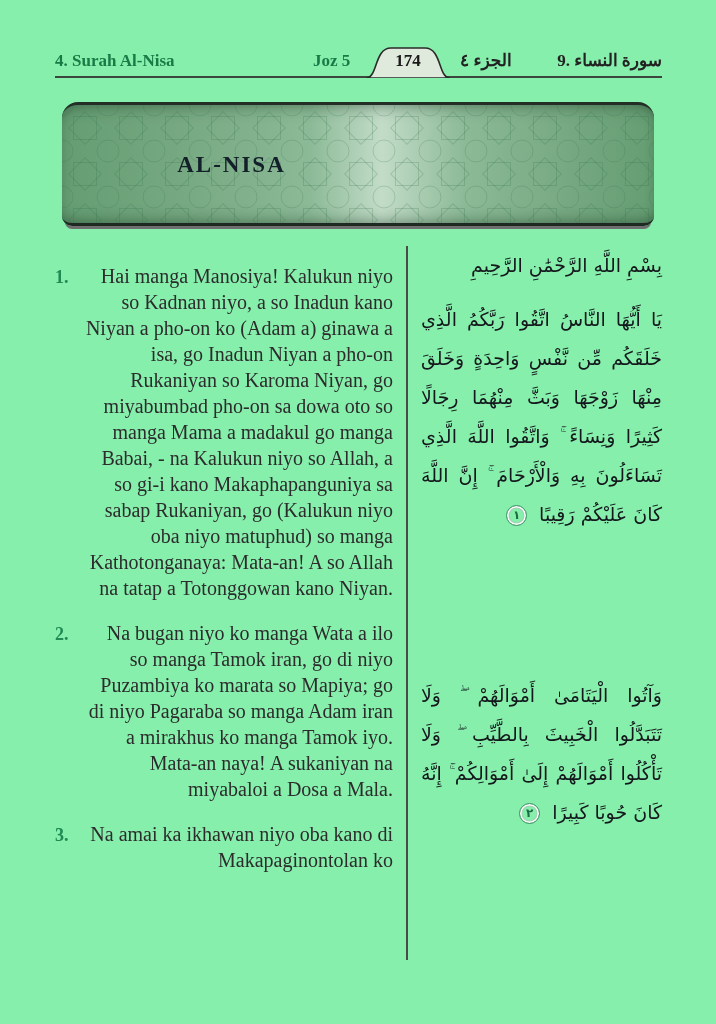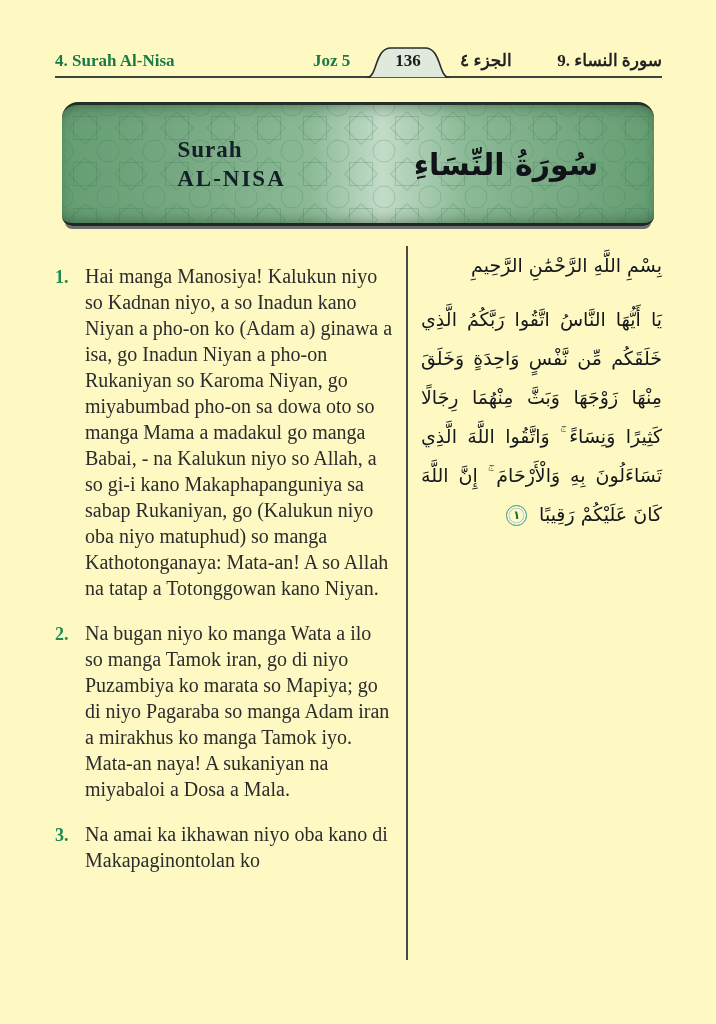--- a/index.html
+++ b/index.html
@@ -1,20 +1,20 @@
 <!DOCTYPE html>
 <html><head>
 <meta charset="utf-8">
 <style>
   * { margin: 0; padding: 0; box-sizing: border-box; }
   html, body { background: #ffffff; }
   .page {
     position: relative;
     width: 716px; height: 1024px;
-    background: #fef9c3;
+    background: #86efac;
     font-family: "Liberation Serif", "DejaVu Serif", serif;
     color: #2f2f2f;
     overflow: hidden;
   }
 
   
   .header {
     position: absolute; left: 55px; top: 48px;
     width: 607px; height: 30px;
     border-bottom: 2px solid #3d453f;
@@ -80,21 +80,21 @@
   .bismillah-tr {
     text-align: center; font-style: italic;
     font-size: 20px; line-height: 26px; color: #2c2c2c;
     padding: 4px 6px 0 6px;
   }
   .verse { display: flex; margin-top: 19px; }
   .verse-num {
     flex: 0 0 30px; color: #1f8a53; font-weight: bold;
     font-size: 18px; line-height: 26px; padding-top: 1px;
   }
-  .verse-text { flex: 1; font-size: 20px; line-height: 26px; color: #2c2c2c; }
+  .verse-text { flex: 1; font-size: 20px; line-height: 26px; color: #2c2c2c; text-align: right; }
 
   
   .ar { direction: rtl; font-family: "DejaVu Sans", sans-serif; color: #14181c; }
   .bismillah-ar { font-size: 19px; padding-top: 10px; }
   .ayah { font-size: 19px; line-height: 39px; text-align: justify; text-align-last: right; }
   .ayah-1 { margin-top: 24px; }
   .ayah-2 { margin-top: 142px; }
   .ayah-3 { margin-top: 64px; }
   .vmark {
     display: inline-flex; align-items: center; justify-content: center;
@@ -110,21 +110,21 @@
 
 <div class="page">
 
   <div class="header">
     <span class="h-item h-left">4. Surah Al-Nisa</span>
     <span class="h-item h-joz">Joz 5</span>
     <div class="page-tab">
       <svg viewBox="0 0 86 32">
         <path d="M1,32 C13,32 9,2 26,2 L60,2 C77,2 73,32 85,32 Z" fill="#dfe9dc" stroke="#2b2b2b" stroke-width="1.6"></path>
       </svg>
-      <span class="tab-num">136</span>
+      <span class="tab-num">174</span>
     </div>
     <span class="h-item h-juz-ar">الجزء ٤</span>
     <span class="h-item h-surah-ar">9. سورة النساء</span>
   </div>
 
   <div class="banner">
     <svg class="pattern" width="592" height="124">
       <defs>
         <pattern id="geo" width="46" height="46" patternUnits="userSpaceOnUse">
           <g fill="none" stroke="#2e6b44" stroke-opacity="0.22" stroke-width="1">
@@ -134,24 +134,22 @@
             <circle cx="46" cy="0" r="11"></circle>
             <circle cx="0" cy="46" r="11"></circle>
             <circle cx="46" cy="46" r="11"></circle>
           </g>
         </pattern>
       </defs>
       <rect width="592" height="124" fill="url(#geo)"></rect>
     </svg>
     <div class="banner-inner">
       <div class="banner-title">
-        <div class="t1">Surah</div>
         <div class="t2">AL-NISA</div>
       </div>
-      <div class="banner-callig">سُورَةُ النِّسَاءِ</div>
     </div>
   </div>
 
   <div class="content">
     <div class="col-divider"></div>
 
     <div class="col-left">
 
       <div class="verse">
         <span class="verse-num">1.</span>
@@ -170,17 +168,21 @@
     </div>
 
     <div class="col-right ar">
       <div class="bismillah-ar">بِسْمِ اللَّهِ الرَّحْمَٰنِ الرَّحِيمِ</div>
 
       <div class="ayah ayah-1">
         <span>يَا أَيُّهَا النَّاسُ اتَّقُوا رَبَّكُمُ الَّذِي خَلَقَكُم مِّن نَّفْسٍ وَاحِدَةٍ وَخَلَقَ مِنْهَا زَوْجَهَا وَبَثَّ مِنْهُمَا رِجَالًا كَثِيرًا وَنِسَاءً ۚ وَاتَّقُوا اللَّهَ الَّذِي تَسَاءَلُونَ بِهِ وَالْأَرْحَامَ ۚ إِنَّ اللَّهَ كَانَ عَلَيْكُمْ رَقِيبًا</span>
         <span class="vmark">١</span>
       </div>
 
+      <div class="ayah ayah-2">
+        <span>وَآتُوا الْيَتَامَىٰ أَمْوَالَهُمْ ۖ وَلَا تَتَبَدَّلُوا الْخَبِيثَ بِالطَّيِّبِ ۖ وَلَا تَأْكُلُوا أَمْوَالَهُمْ إِلَىٰ أَمْوَالِكُمْ ۚ إِنَّهُ كَانَ حُوبًا كَبِيرًا</span>
+        <span class="vmark">٢</span>
+      </div>
 
     </div>
   </div>
 
 </div>
 
 </body></html>

